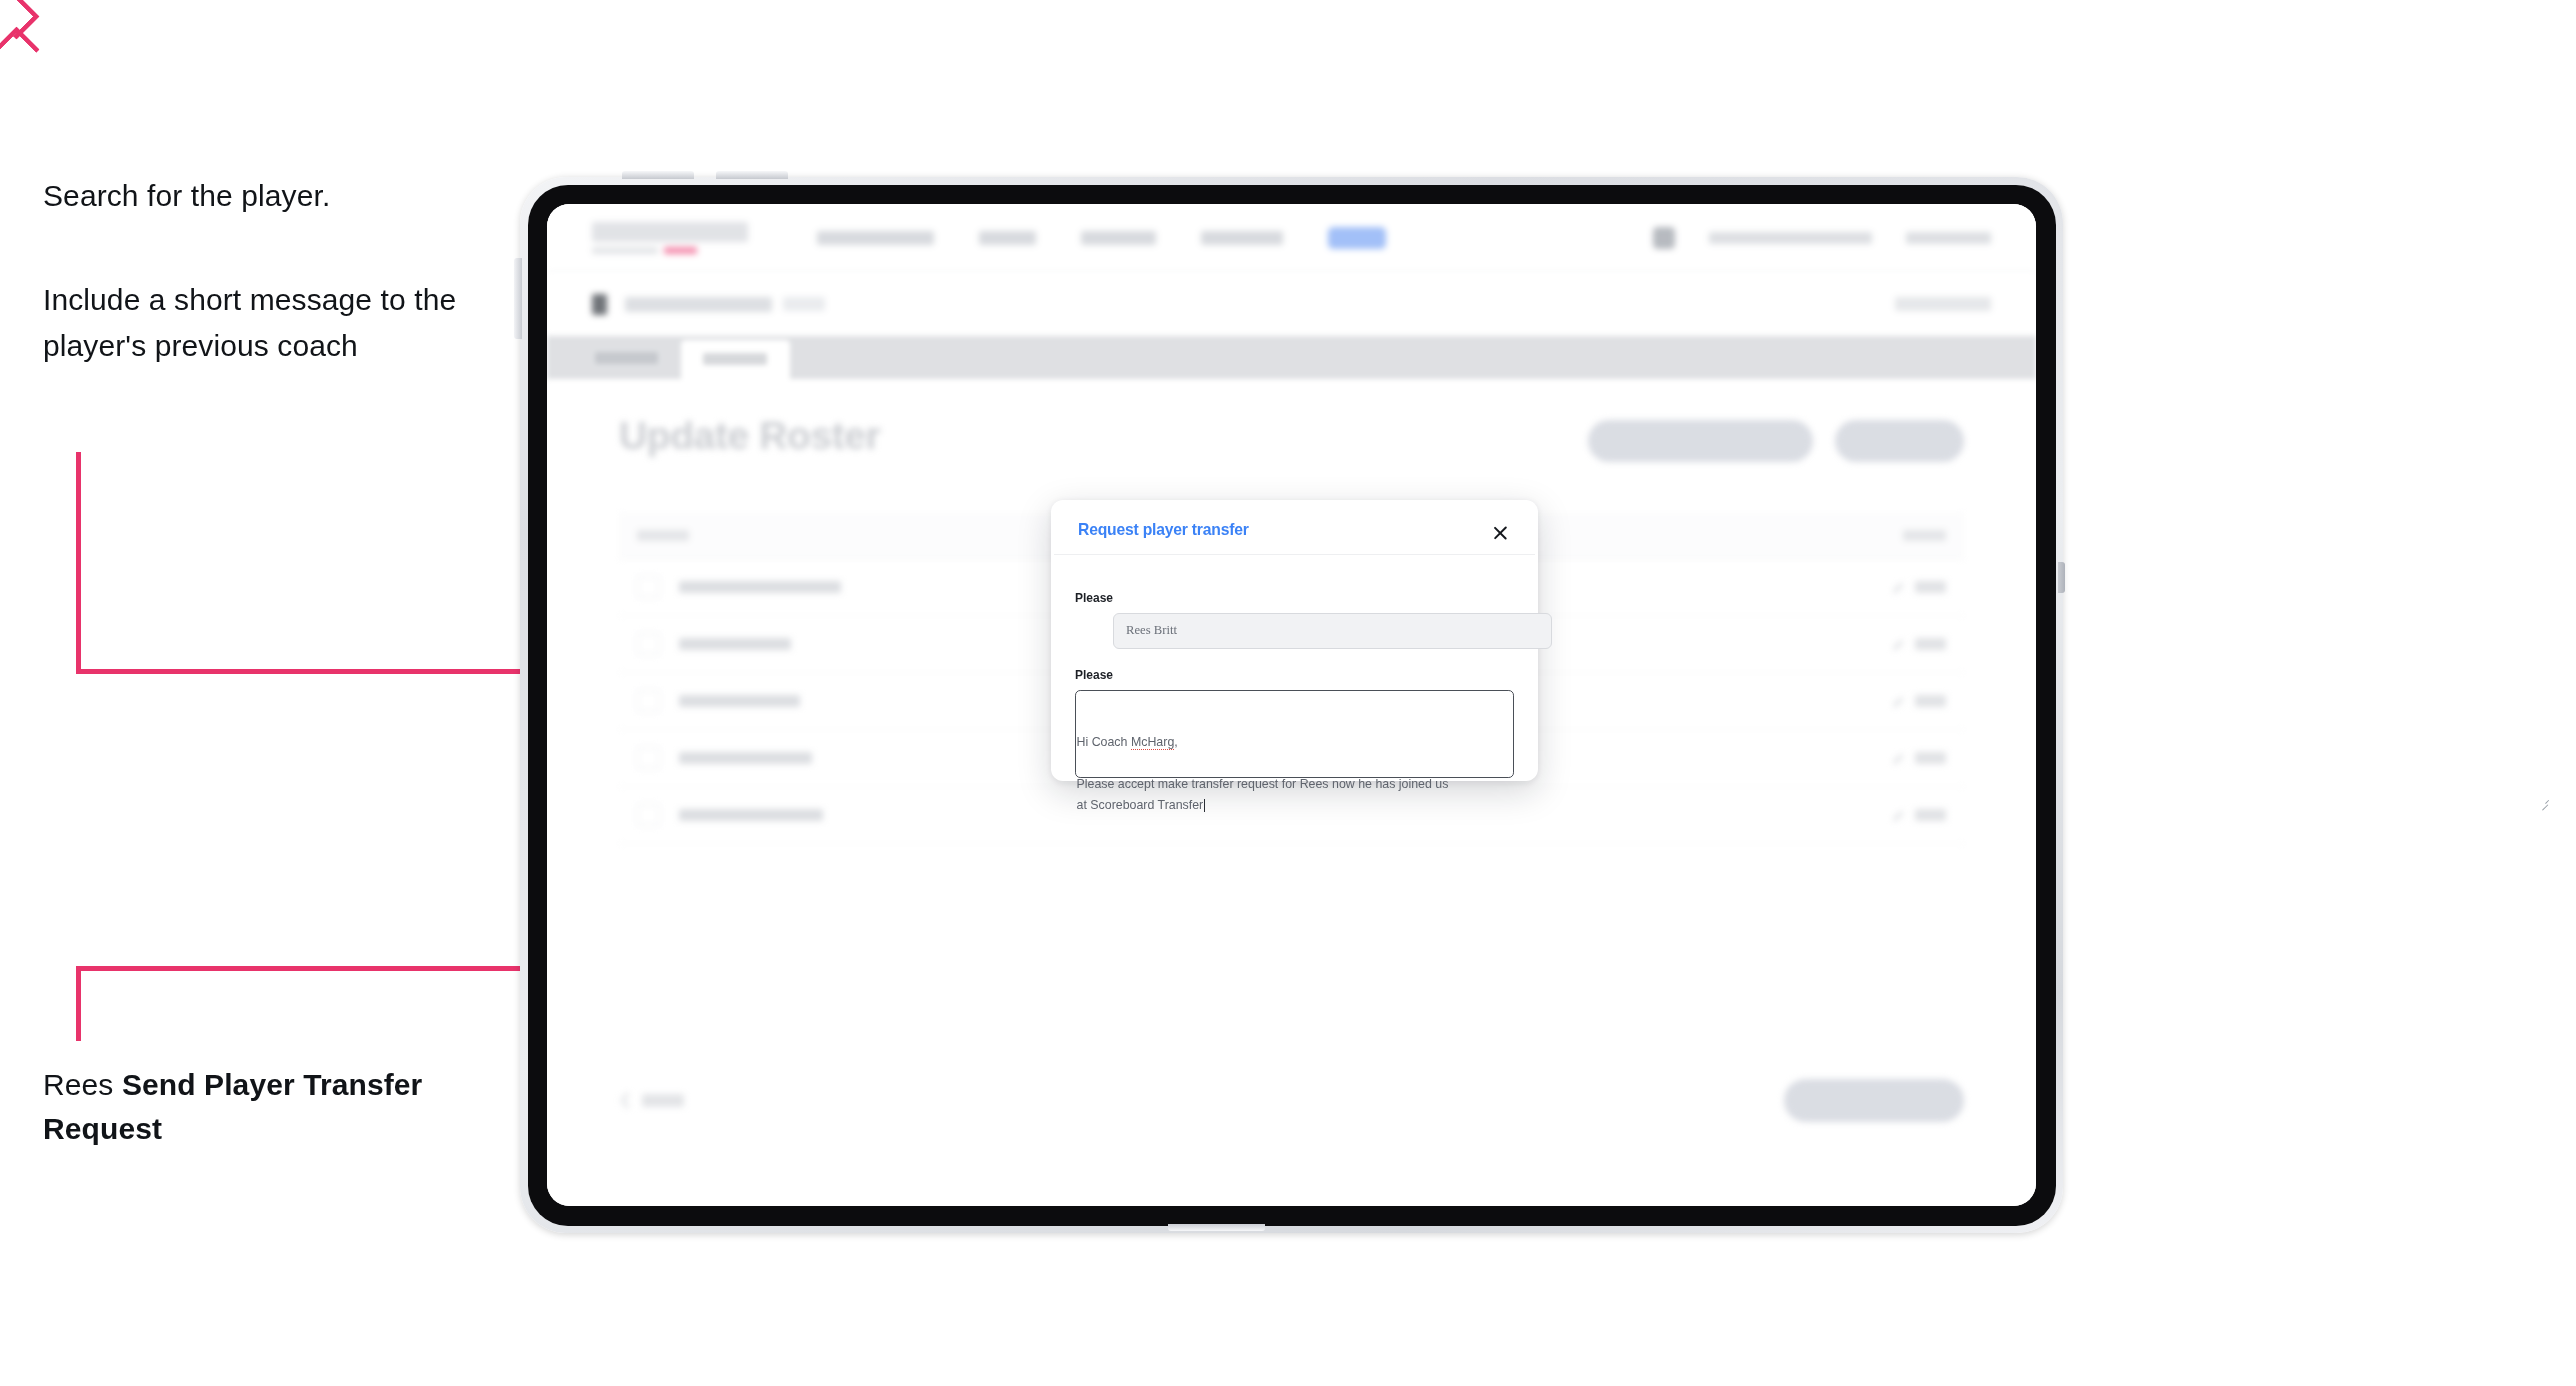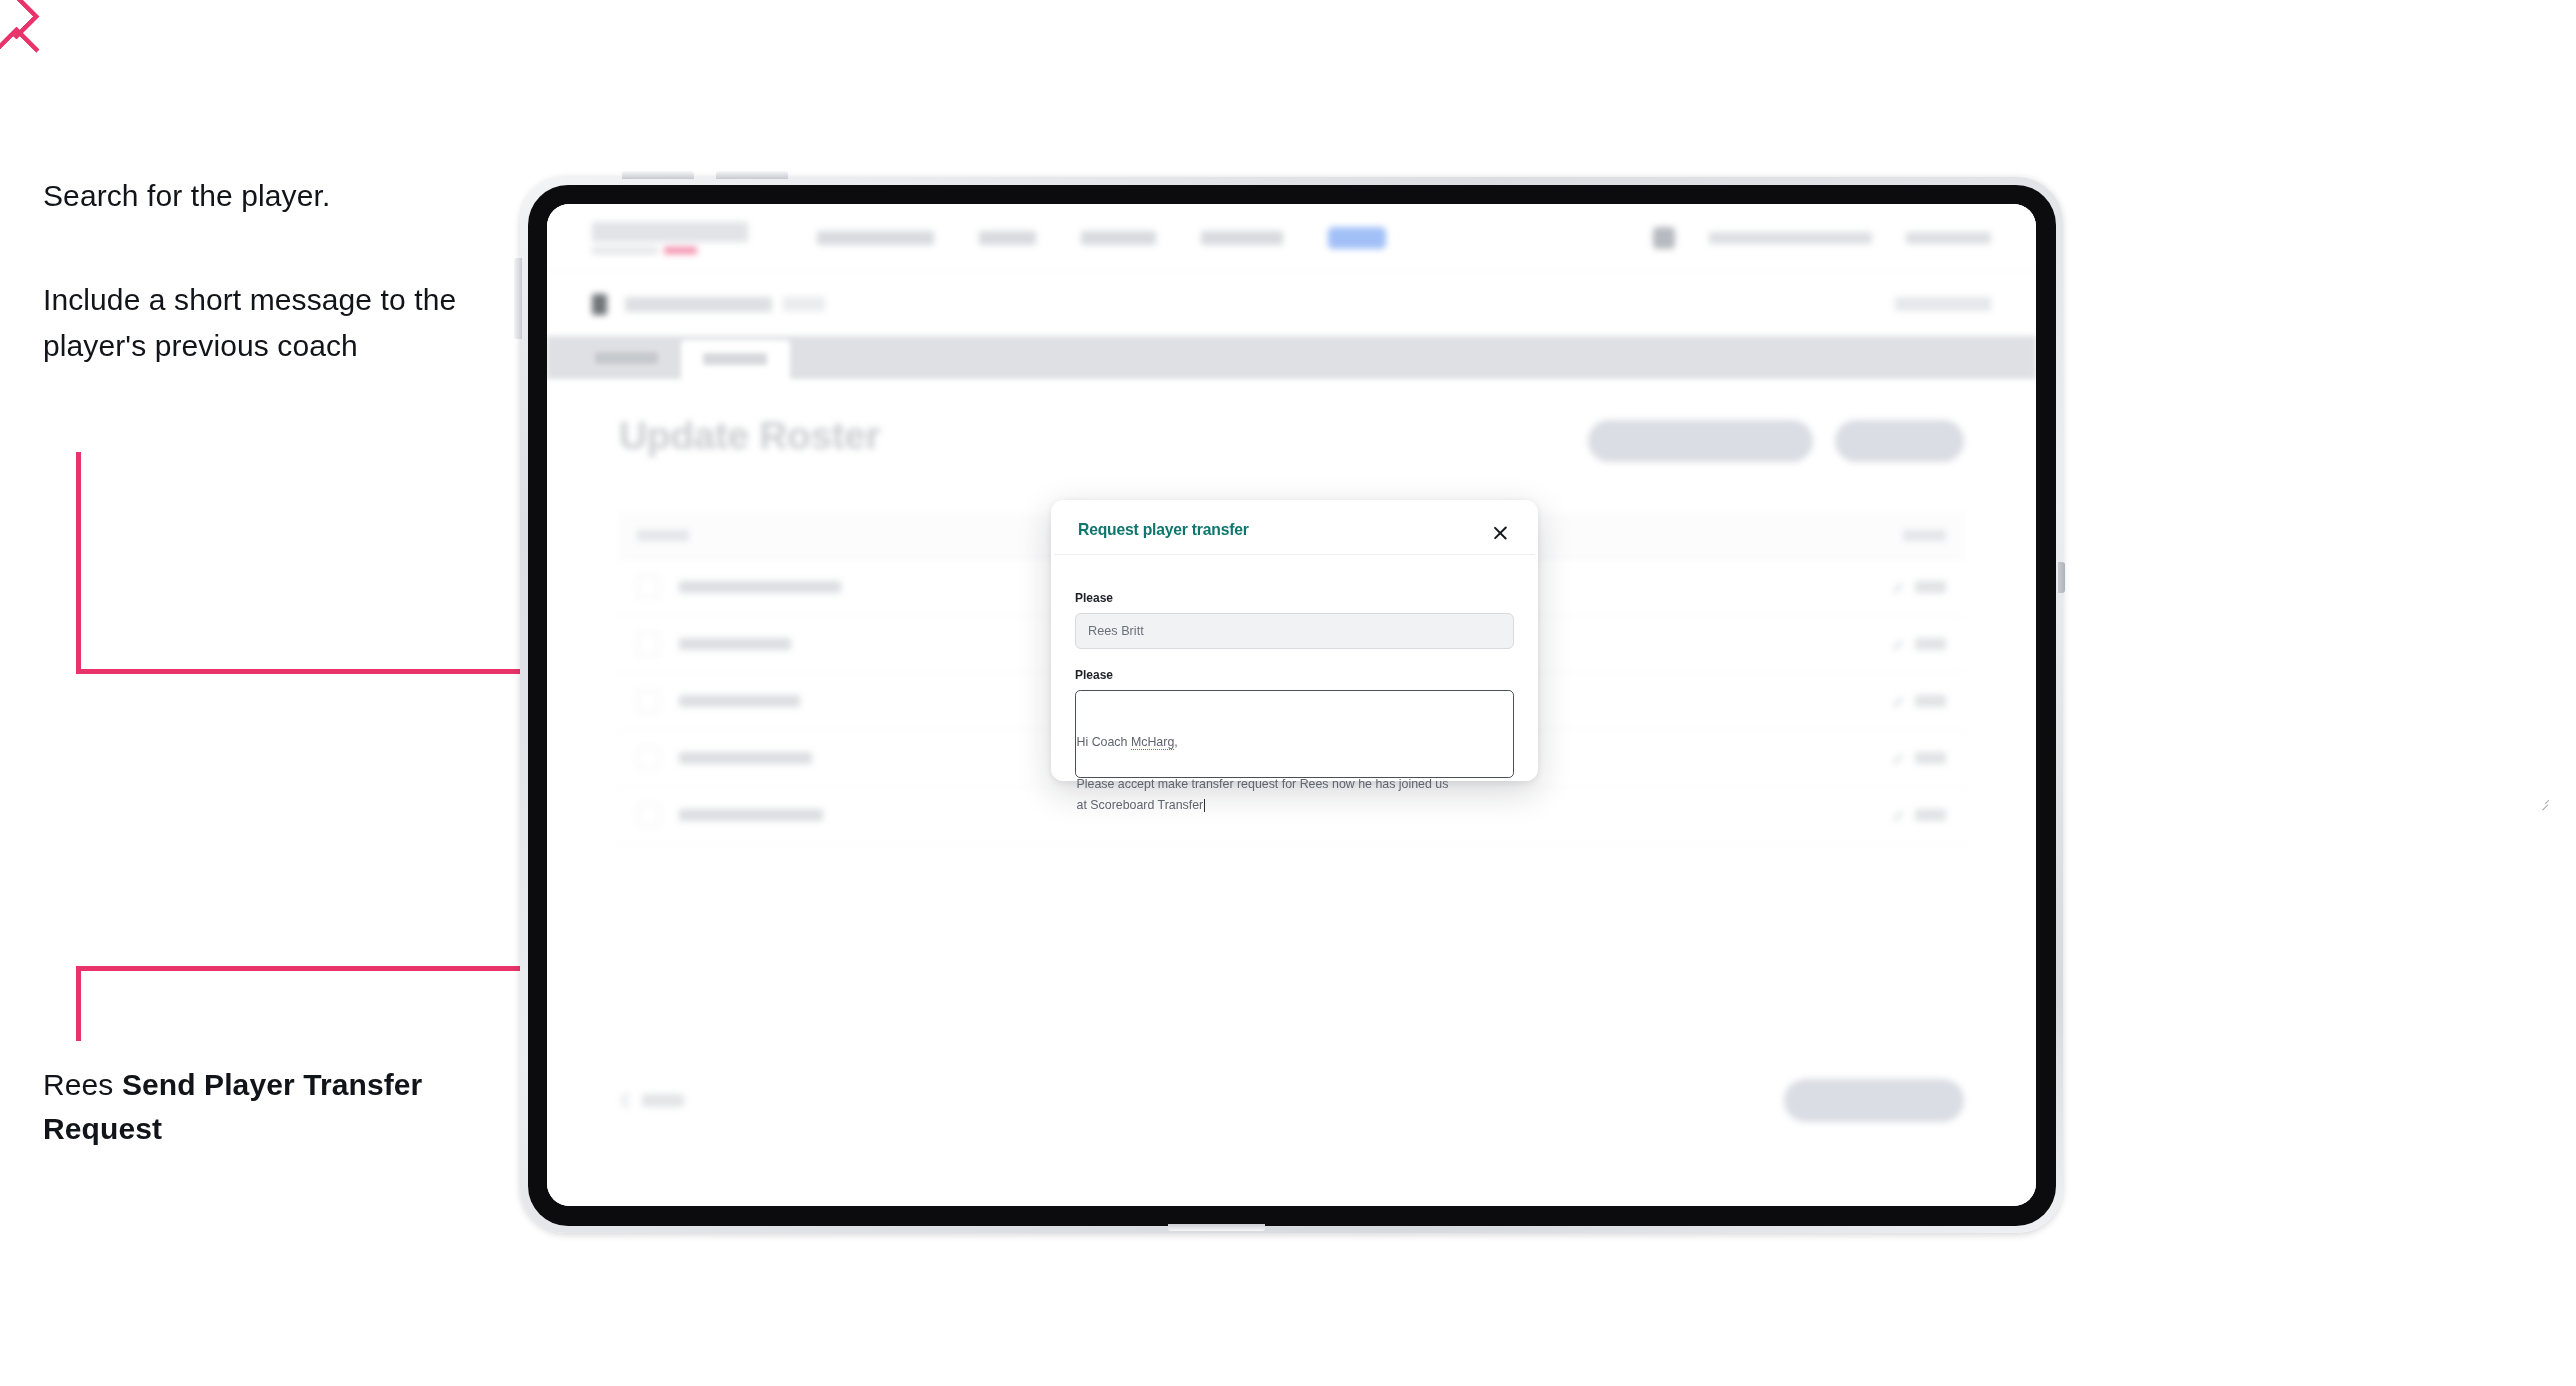--- a/index.html
+++ b/index.html
@@ -144,36 +144,37 @@
     position: absolute; left: 1051px; top: 500px; width: 487px;
     background: #ffffff; border-radius: 12px;
     box-shadow: 0 10.5px 34px rgba(20,24,33,0.17), 0 1.5px 6px rgba(20,24,33,0.08);
     padding: 0 0 0 0;
   }
   #modal-head {
     display: flex; align-items: flex-start; justify-content: space-between;
     padding: 21px 24px 10.5px 24px; border-bottom: 0.7px solid #eeeff1;
     margin: 0 3px;
   }
-  #modal-title { font-size: 15.7px; font-weight: 700; color: #0f766e; letter-spacing: -0.2px; }
+  #modal-title { font-size: 15.7px; font-weight: 700; color: #3b82f6; letter-spacing: -0.2px; }
   #close-btn { width: 22.5px; height: 22.5px; position: relative; cursor: pointer; }
   #close-btn::before, #close-btn::after {
     content: ""; position: absolute; left: 3px; top: 10.5px; width: 16.5px; height: 1.8px;
     background: #15181d; border-radius: 1.5px;
   }
   #close-btn::before { transform: rotate(45deg); }
   #close-btn::after  { transform: rotate(-45deg); }
 
   #modal-body { padding: 16.5px 24px 0 24px; }
   #modal-desc { font-size: 12px; line-height: 1.55; color: #6c7179; }
   .fld-label { font-size: 12px; font-weight: 700; color: #1d2026; margin: 19.5px 0 7.5px 0; }
   #player-input {
     width: 100%; height: 36px; border: 0.7px solid #d8dade; border-radius: 6px;
     background: #f1f2f4; color: #6b7079; font-size: 12.7px; padding: 0 12px;
-    font-family: Liberation Sans, sans-serif;
+    font-family: Liberation Serif, serif;
+    margin-left: 38px;
   }
   #message-input {
     width: 100%; height: 88px; border: 0.7px solid #4a4f57; border-radius: 5.2px;
     background: #ffffff; color: #5f646d; font-size: 12.4px; line-height: 1.55;
     padding: 8.2px 10.5px; resize: none; overflow: hidden;
     font-family: "Liberation Sans", sans-serif;
   }
   #msg-render {
     position: absolute; left: 1075px; top: 730px; width: 439px; height: 75px;
     font-size: 12.4px; line-height: 1.72; color: #5f646d; pointer-events: none;

